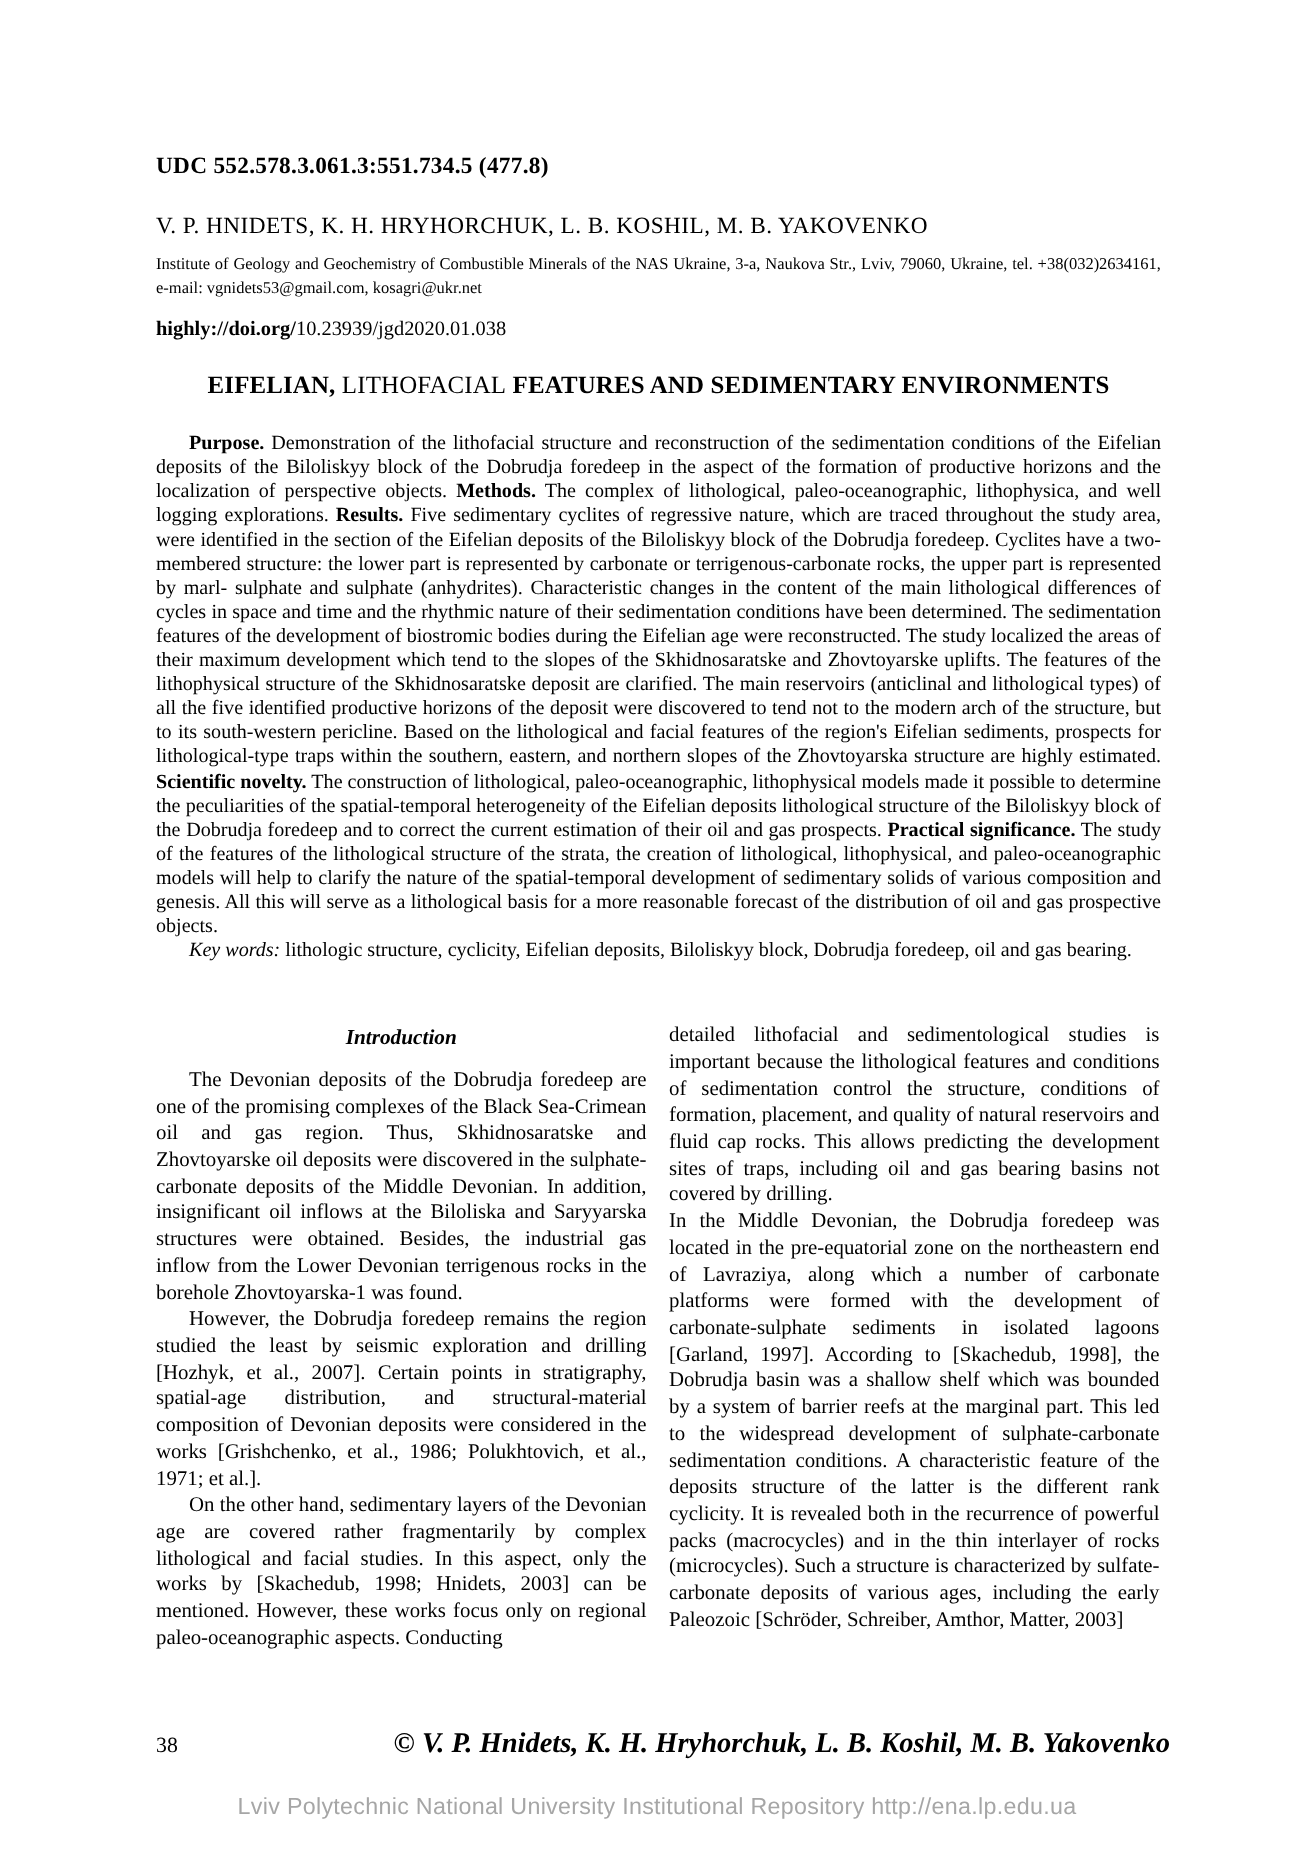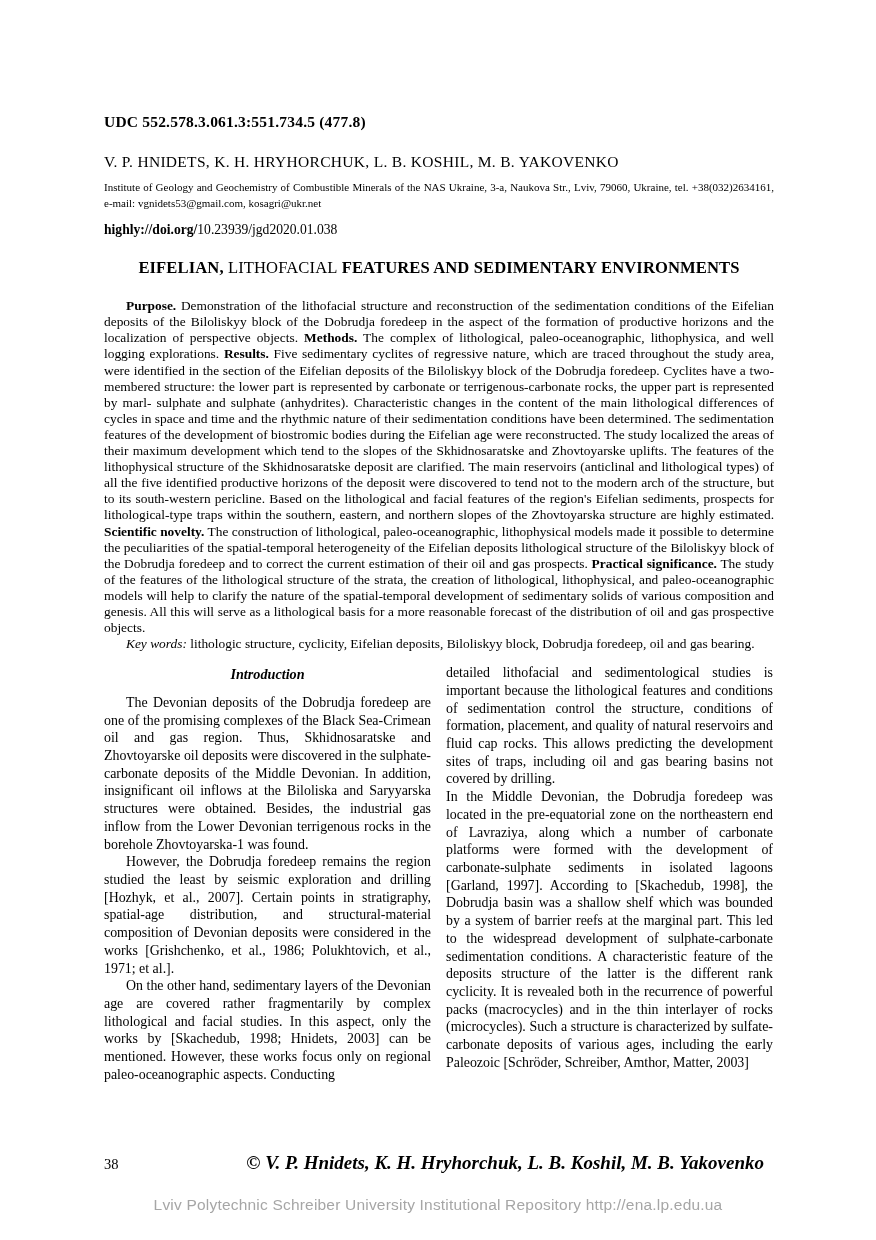--- a/index.html
+++ b/index.html
@@ -8,21 +8,21 @@
     width:876px;height:1240px;
     margin:0 auto;
     background:#ffffff;
     font-family:"Liberation Serif", serif;
     color:#000;
     overflow:hidden;
     box-sizing:border-box;
   }
   .content{
     position:absolute;
-    left:104px;top:11px;
+    left:104px;top:0;
     width:670px;
   }
   .udc{
     margin-top:102px;
     font-size:15.5px;
     font-weight:bold;
     letter-spacing:.2px;
   }
   .authors{
     margin-top:22px;
@@ -59,42 +59,42 @@
   .abstract b{font-weight:bold;}
   .keywords{
     margin:0;
     font-size:13.4px;
     line-height:16.1px;
     text-align:justify;
     text-indent:22px;
   }
   .keywords .kw-label{font-style:italic;}
   .columns{
-    margin-top:12px;
+    margin-top:41px;
     display:flex;
     gap:15px;
   }
   .col{
     width:327px;
     font-size:13.9px;
     line-height:17.7px;
     text-align:justify;
   }
   .intro-heading{
     margin:2px 0 10px 0;
     text-align:center;
     font-size:14.2px;
     font-weight:bold;
     font-style:italic;
   }
   .col p{margin:0;}
   .col p.indent{text-indent:22px;}
   .footer{
     position:absolute;
-    left:104px;right:112px;top:1152px;
+    left:104px;right:96px;top:1152px;
     display:flex;
     justify-content:space-between;
     align-items:baseline;
   }
   .page-number{font-size:14.5px;}
   .copyright{
     font-size:19px;
     font-weight:bold;
     font-style:italic;
   }
@@ -141,14 +141,14 @@
       </div>
     </div>
 
   </div>
 
   <div class="footer">
     <span class="page-number">38</span>
     <span class="copyright">© V. P. Hnidets, K. H. Hryhorchuk, L. B. Koshil, M. B. Yakovenko</span>
   </div>
 
-  <div class="watermark">Lviv Polytechnic Schreiber University Institutional Repository http://ena.lp.edu.ua</div>
+  <div class="watermark">Lviv Polytechnic National University Institutional Repository http://ena.lp.edu.ua</div>
 </div>
 
 </body></html>

